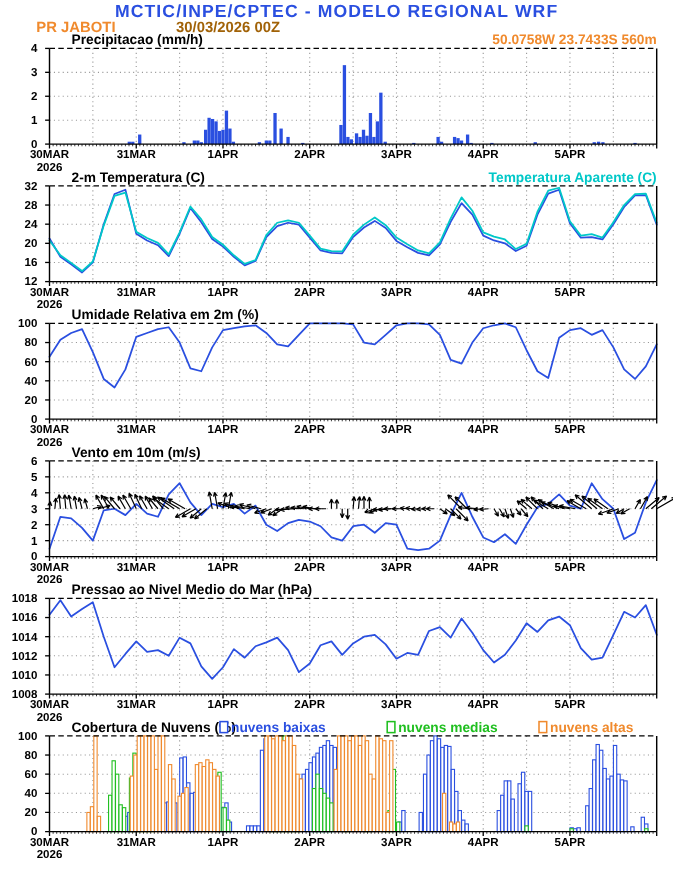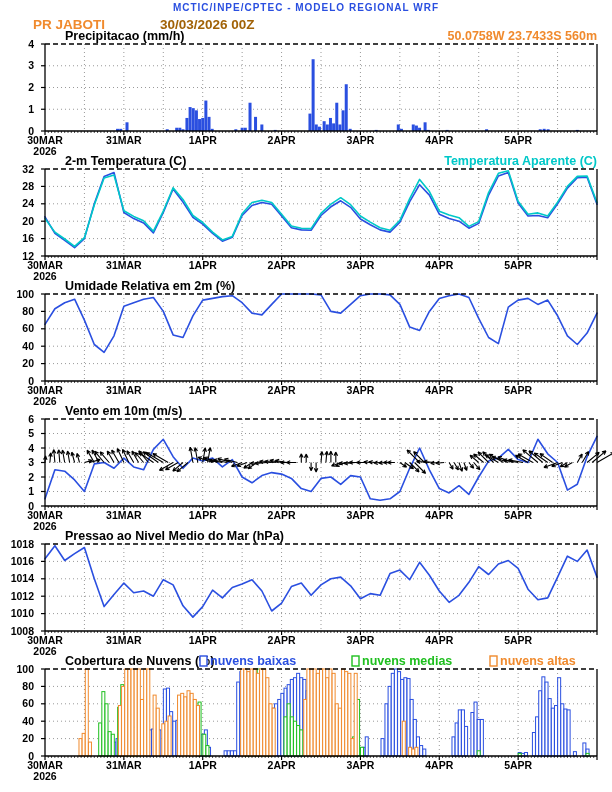--- a/index.html
+++ b/index.html
@@ -1,19 +1,19 @@
 <!DOCTYPE html>
 <html><head>
 <meta charset="utf-8">
 <style>
   html,body{margin:0;padding:0;background:#fff;}
   .page{position:relative;width:612px;height:792px;background:#fff;overflow:hidden;
         font-family:"Liberation Sans",sans-serif;}
   .hdr-title{position:absolute;top:2px;left:0;width:612px;text-align:center;
-             font-size:10px;font-weight:700;letter-spacing:1px;}
+             font-size:16px;font-weight:700;letter-spacing:1px;}
   .hdr-row{position:absolute;top:17px;left:0;width:612px;height:16px;
            font-size:13.5px;font-weight:700;padding-left:28px;}
   .hdr-station{position:absolute;left:33px;top:0;}
   .hdr-run{position:absolute;left:160px;top:0;}
   svg{position:absolute;left:0;top:0;}
   text{font-family:"Liberation Sans",sans-serif;}
 </style>
 </head>
 <body>
 

